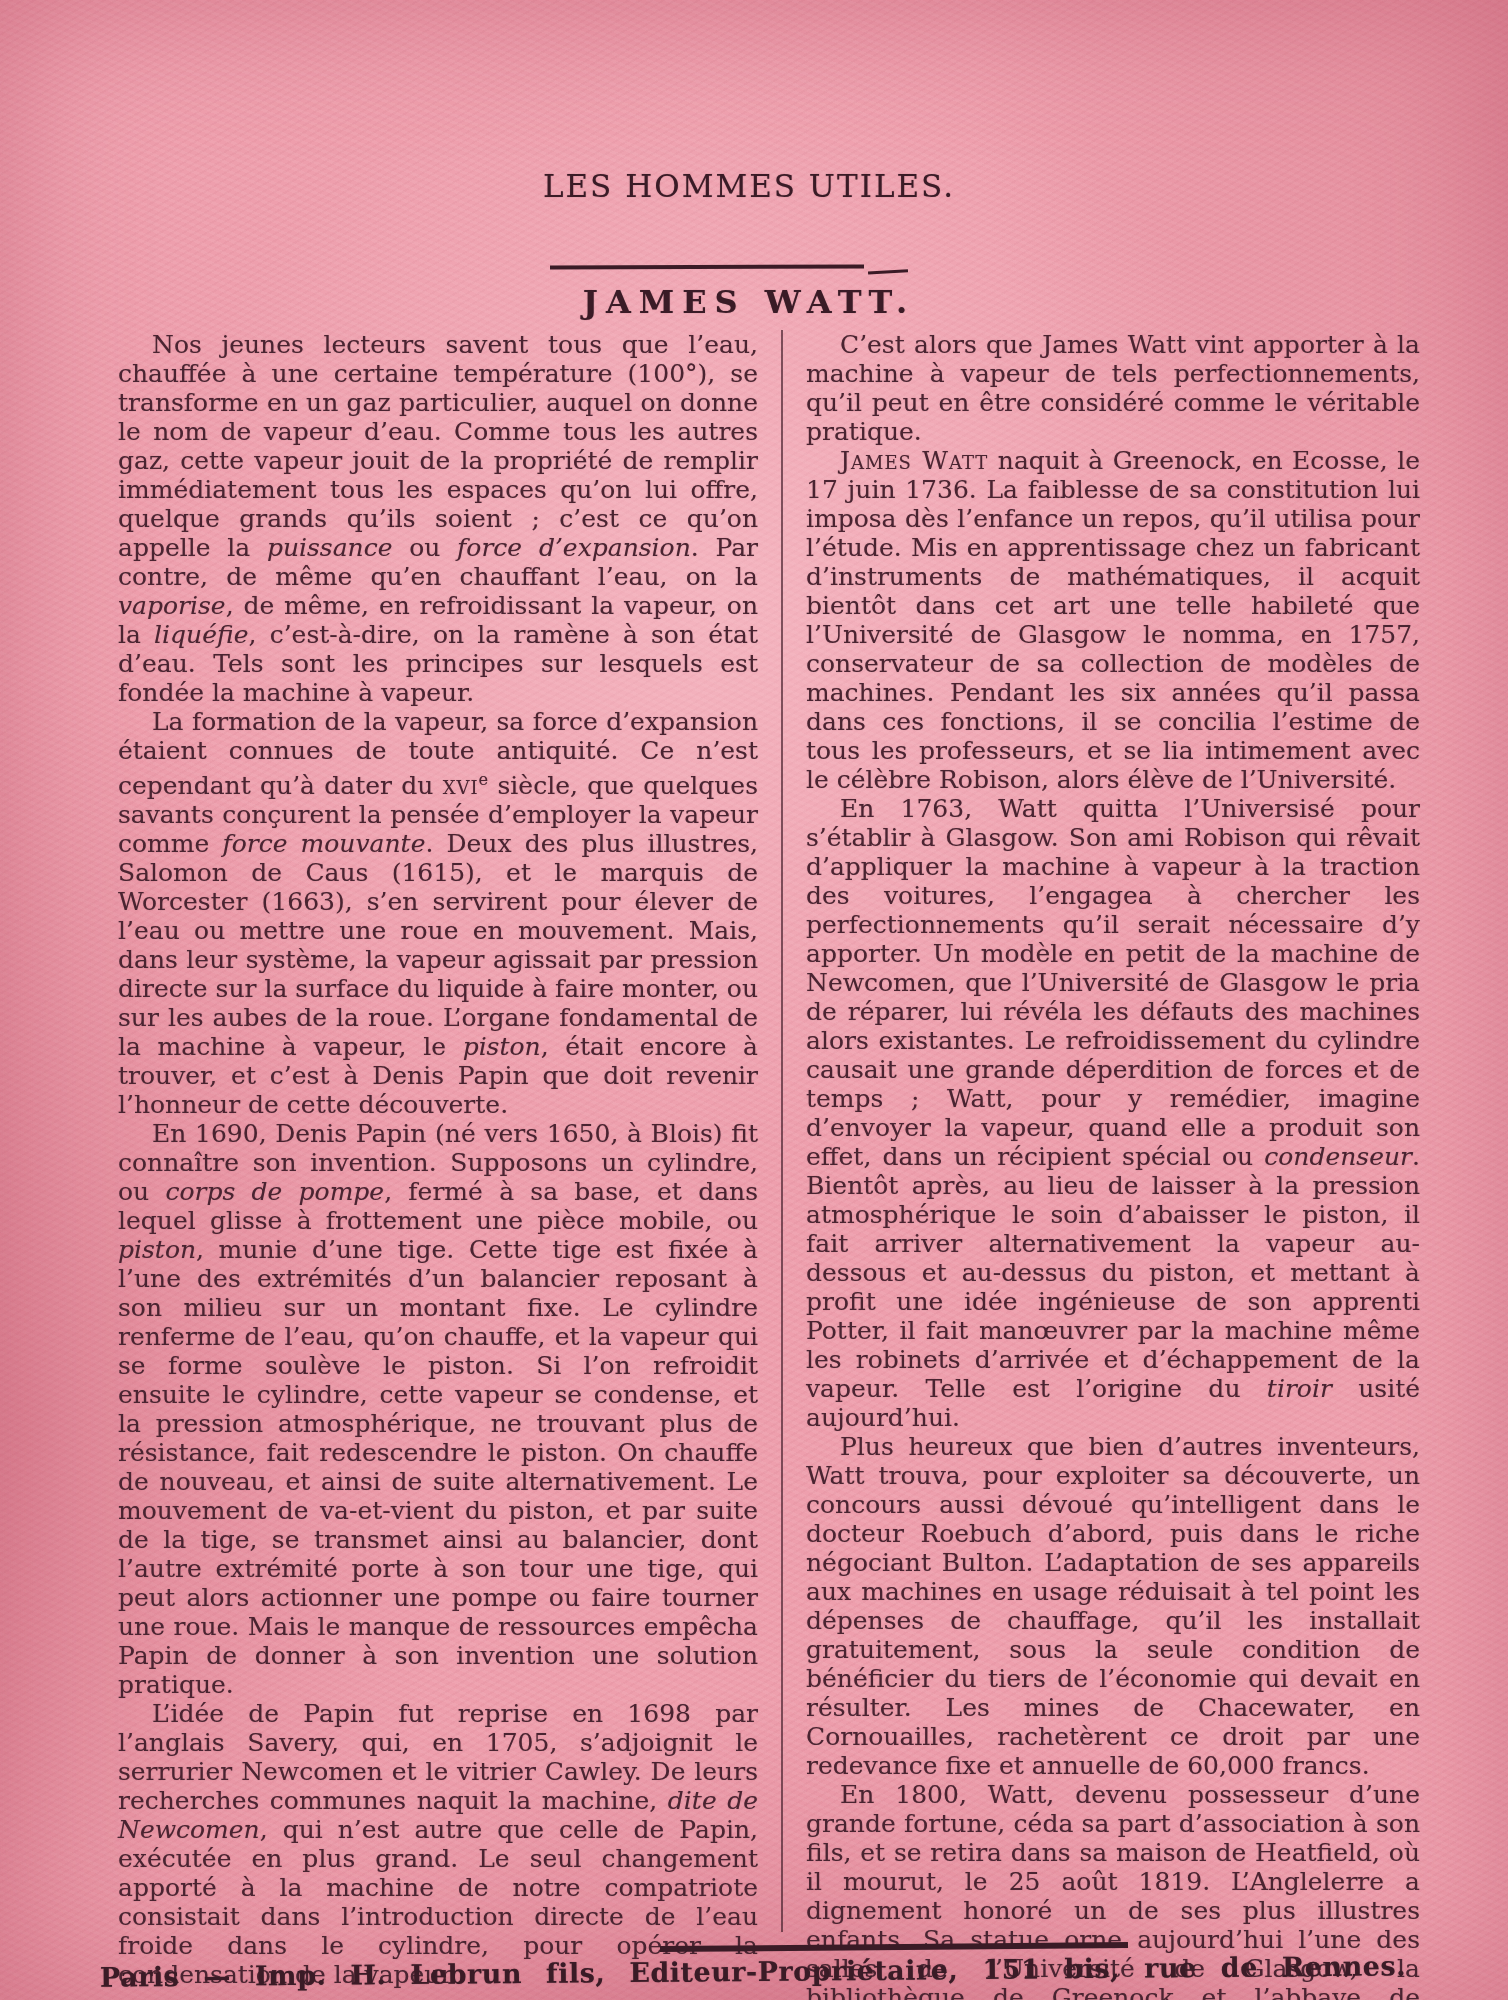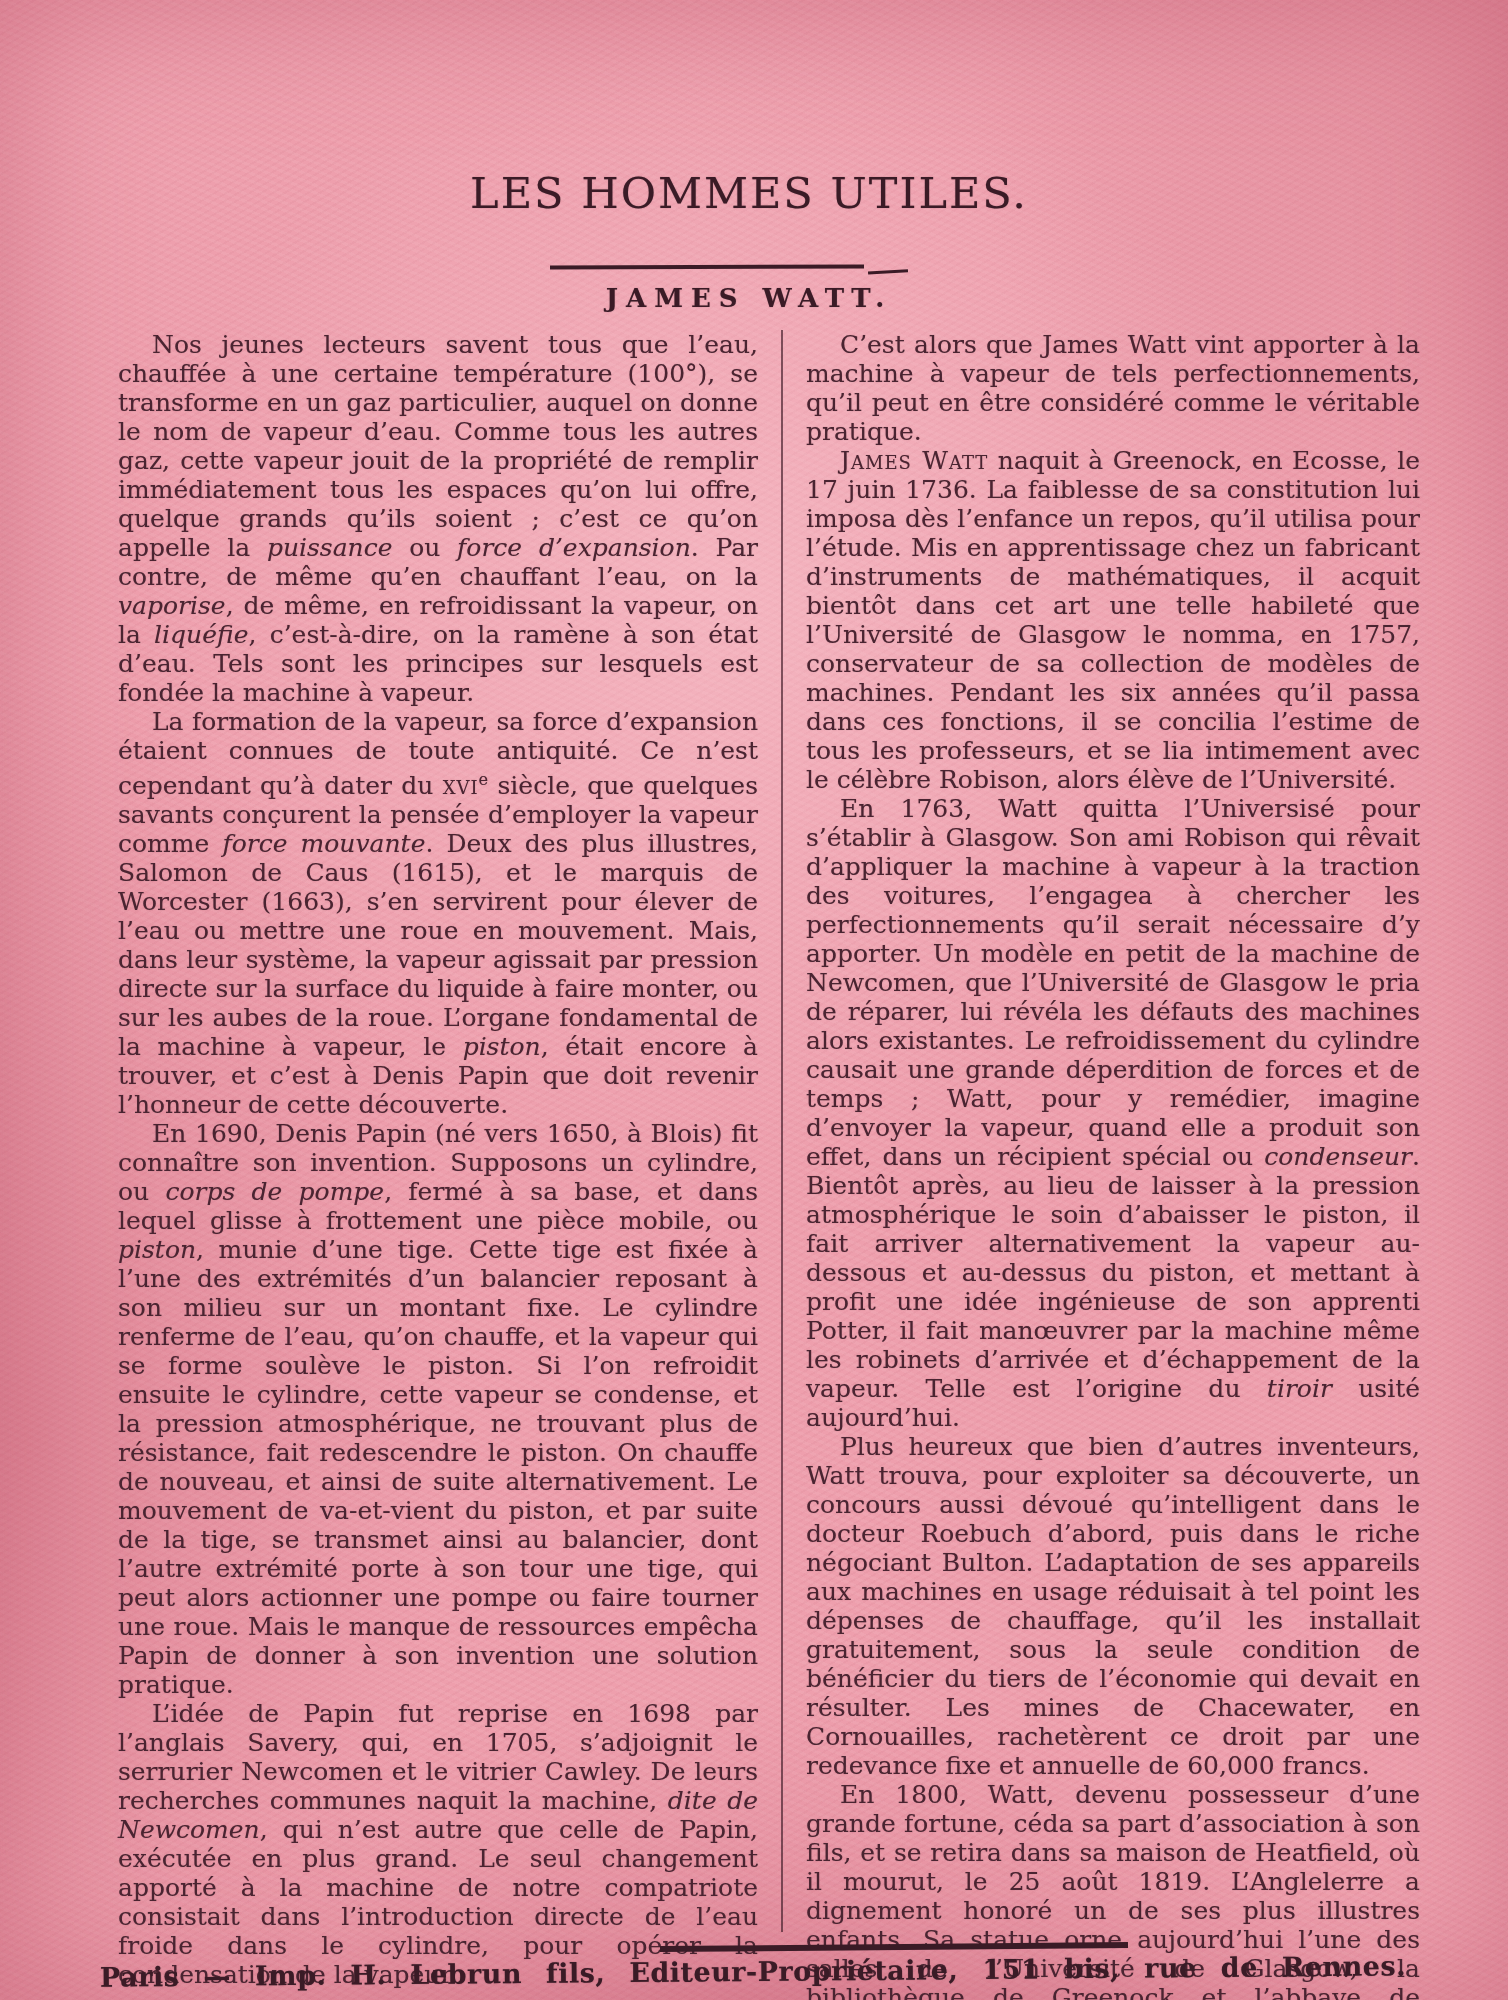--- a/index.html
+++ b/index.html
@@ -17,38 +17,38 @@
       repeating-linear-gradient(23deg, rgba(255,255,255,.05) 0 3px, rgba(0,0,0,0) 3px 7px),
       repeating-linear-gradient(-31deg, rgba(140,40,60,.045) 0 2px, rgba(0,0,0,0) 2px 6px);
     box-shadow: inset 0 0 140px rgba(168,52,78,.38);
     font-family:"DejaVu Serif","Liberation Serif",serif;
     color:var(--ink,#4a2431);
   }
   .masthead{
     position:absolute;top:168px;left:98px;width:1302px;margin:0;
     padding-right:70px;
     text-align:center;
-    font-size:43px;font-weight:400;letter-spacing:2px;
+    font-size:31px;font-weight:400;letter-spacing:2px;
     color:var(--ink_heading,#3a1b26);
     text-shadow:0 0 1px rgba(58,27,38,.45);
   }
   .title-rule{
     position:absolute;top:265px;left:550px;width:314px;height:4px;
     background:var(--ink_heading,#3a1b26);
     transform:rotate(-.2deg);
   }
   .title-rule::after{ 
     content:"";position:absolute;left:318px;top:6px;width:40px;height:3px;
     background:var(--ink_heading,#3a1b26);transform:rotate(-3deg);
   }
   .article-title{
     position:absolute;top:283px;left:98px;width:1302px;margin:0;
     padding-right:85px;
     text-align:center;
-    font-size:26px;font-weight:700;letter-spacing:8px;
+    font-size:32px;font-weight:700;letter-spacing:8px;
     color:var(--ink_heading,#3a1b26);
     text-shadow:0 0 1px rgba(58,27,38,.45);
   }
   .columns{
     position:absolute;top:330px;left:98px;width:1302px;height:1602px;
     display:flex;align-items:stretch;
     font-size:25px;line-height:29px;
     text-shadow:0 0 1px rgba(74,36,49,.35);
     margin-left:20px;
   }

